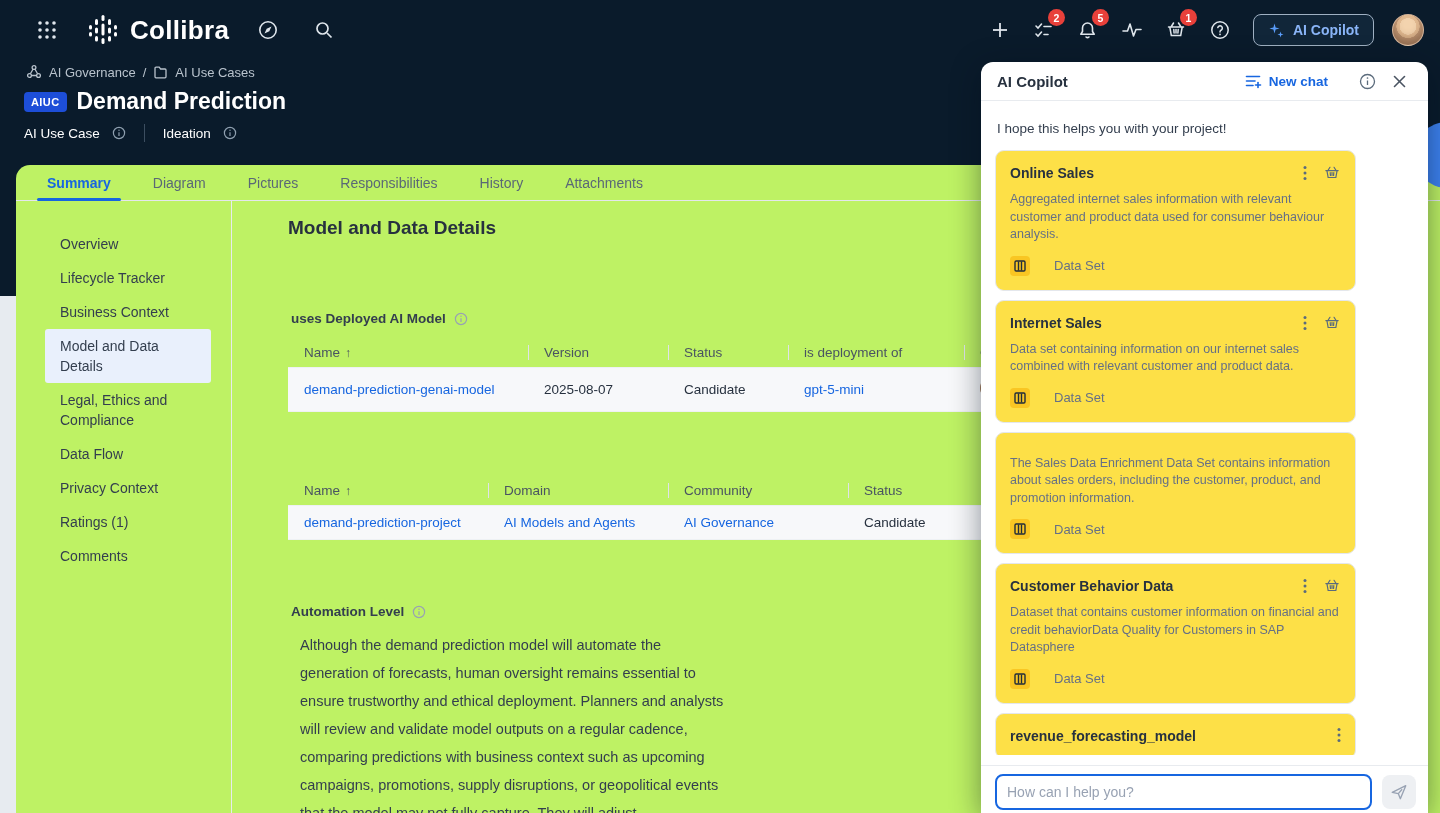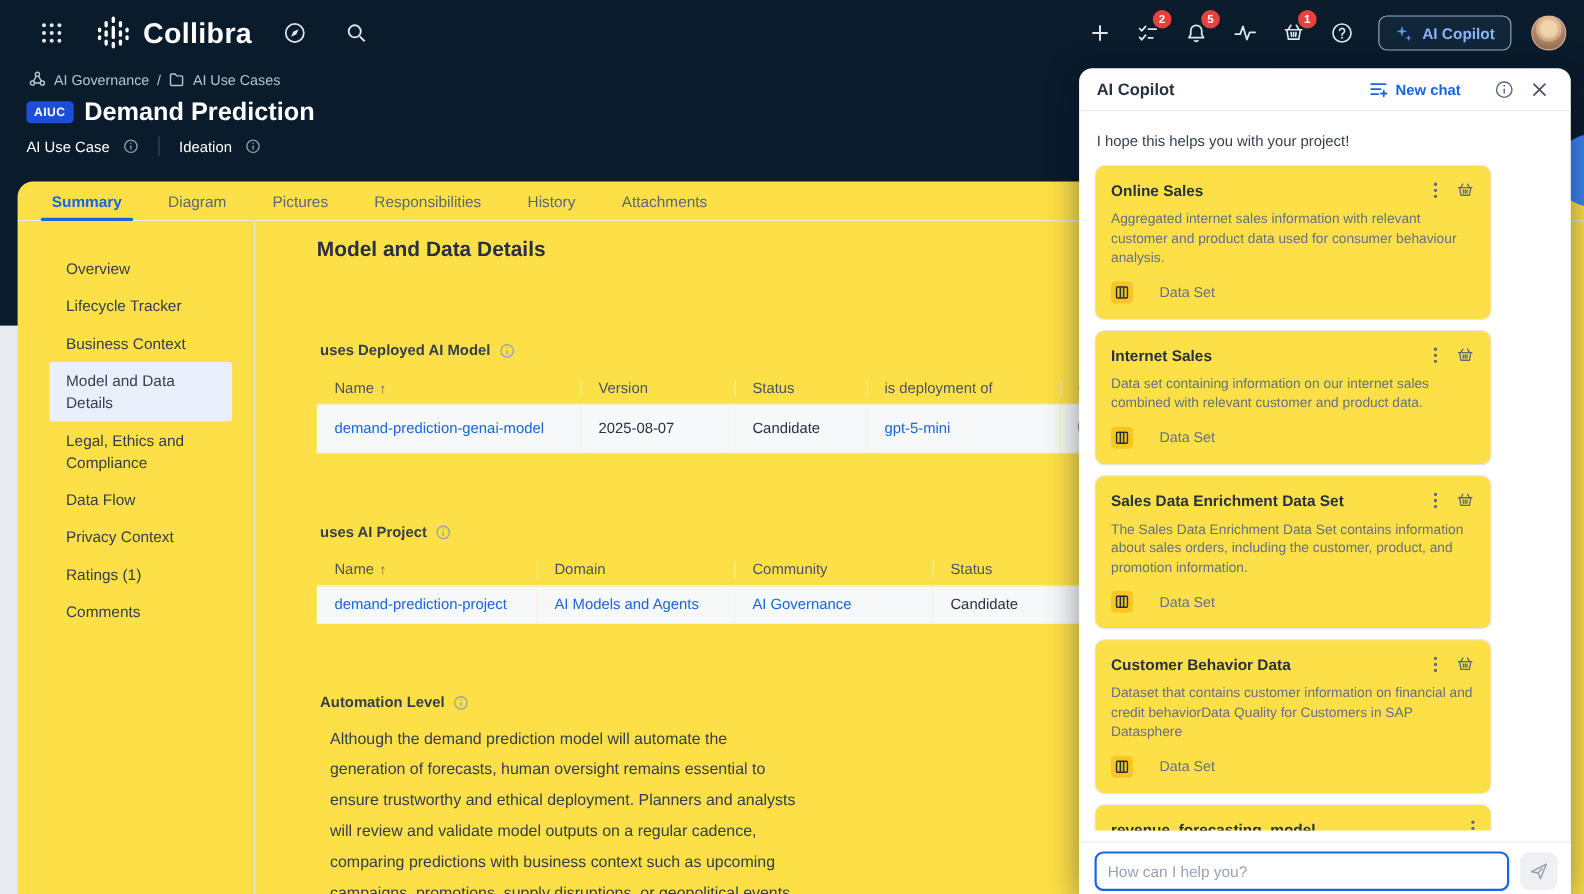--- a/index.html
+++ b/index.html
@@ -34,21 +34,21 @@
   .breadcrumb .crumb{ cursor:pointer; }
   .title-row{ position:absolute; left:24px; top:88px; display:flex; align-items:center; gap:10px; }
   .aiuc-badge{ background:#1d4ed8; color:#fff; font-size:11px; font-weight:700; letter-spacing:.4px; padding:4px 7px; border-radius:4px; }
   .page-title{ color:#fff; font-size:23px; font-weight:700; }
   .meta-row{ position:absolute; left:24px; top:124px; display:flex; align-items:center; gap:12px; }
   .meta-label{ color:#fff; font-size:13.5px; font-weight:400; }
   .meta-div{ width:1px; height:18px; background:#3c4e60; margin:0 6px; }
   .info-i{ display:inline-flex; width:14px; height:14px; align-items:center; justify-content:center; cursor:pointer; }
 
   
-  .card{ position:absolute; left:16px; top:165px; right:0; bottom:0; background:#fde047; border-top-left-radius:14px; z-index:1; overflow:hidden; }
+  .card{ position:absolute; left:16px; top:165px; right:0; bottom:0; background:#bef264; border-top-left-radius:14px; z-index:1; overflow:hidden; }
   .tabbar{ display:flex; align-items:stretch; height:36px; border-bottom:1px solid #e4e7ec; padding-left:10px; }
   .tab{ display:flex; align-items:center; padding:0 14px; margin:0 7px; font-size:14px; color:#5a6876; cursor:pointer; position:relative; }
   .tab.active{ color:#1766e0; font-weight:600; }
   .tab.active::after{ content:''; position:absolute; left:4px; right:4px; bottom:-1px; height:3px; background:#1766e0; border-radius:2px; }
 
   .sidebar{ position:absolute; left:0; top:36px; bottom:0; width:216px; border-right:1px solid #e7eaef; padding:26px 0 0 29px; }
   .side-item{ width:166px; padding:7px 15px; font-size:14px; color:#333e4e; line-height:20px; border-radius:3px; cursor:pointer; }
   .side-item.active{ background:#e9f0fc; }
 
   .content{ position:absolute; left:256px; top:36px; right:0; bottom:0; padding:16px 0 0 16px; overflow:hidden; }
@@ -297,30 +297,20 @@
                   <td class="c0"><span class="link">demand-prediction-genai-model</span></td>
                   <td class="c1">2025-08-07</td>
                   <td class="c2">Candidate</td>
                   <td class="c3"><span class="link">gpt-5-mini</span></td>
                   <td class="c4"><span class="owner-avatar"></span></td>
                 </tr>
               </tbody>
             </table>
           </div>
           <div class="sec sec1">
-            <div class="sec-label">
-              <span>uses AI Project</span>
-              <span class="info-i">
-                <svg width="14" height="14" viewBox="0 0 14 14" fill="none" stroke="#98a2b3" stroke-width="1.2">
-                  <circle cx="7" cy="7" r="5.6"></circle>
-                  <line x1="7" y1="6.3" x2="7" y2="10"></line>
-                  <circle cx="7" cy="4.2" r="0.7" fill="#98a2b3" stroke="none"></circle>
-                </svg>
-              </span>
-            </div>
             <table>
               <thead>
                 <tr>
                   <th class="c0">Name<span class="sort-arrow">↑</span></th>
                   <th class="c1">Domain</th>
                   <th class="c2">Community</th>
                   <th class="c3">Status</th>
                 </tr>
               </thead>
               <tbody>
@@ -444,40 +434,20 @@
           <rect x="1" y="1" width="10" height="10" rx="1.2"></rect>
                   <line x1="4.5" y1="1.5" x2="4.5" y2="10.5"></line>
                   <line x1="7.5" y1="1.5" x2="7.5" y2="10.5"></line>
         </svg>
       </span>
       <span class="ds-type">Data Set</span>
     </div>
   </div>
 
   <div class="ds-card">
-    <div class="ds-head">
-      <span class="ds-title">Sales Data Enrichment Data Set</span>
-      <span class="ds-actions">
-        <span class="ic">
-          <svg width="4" height="16" viewBox="0 0 4 16" fill="#5b6b7c">
-                    <circle cx="2" cy="2.5" r="1.5"></circle>
-                    <circle cx="2" cy="8" r="1.5"></circle>
-                    <circle cx="2" cy="13.5" r="1.5"></circle>
-                  </svg>
-        </span>
-        <span class="ic basket-slot">
-          <svg width="18" height="18" viewBox="0 0 22 22" fill="none" stroke="#5b6b7c" stroke-width="1.5" stroke-linecap="round">
-            <path d="M3.5 8 h15 M6 8 l2.5-4 M16 8 l-2.5-4 M4.8 8 l1.5 8.5 h9.4 L17.2 8"></path>
-            <line x1="8.8" y1="10.5" x2="9.1" y2="14"></line>
-                    <line x1="11" y1="10.5" x2="11" y2="14"></line>
-                    <line x1="13.2" y1="10.5" x2="12.9" y2="14"></line>
-          </svg>
-        </span>
-      </span>
-    </div>
     <p class="ds-desc">The Sales Data Enrichment Data Set contains information about sales orders, including the customer, product, and promotion information.</p>
     <div class="ds-foot">
       <span class="ds-type-ic">
         <svg width="12" height="12" viewBox="0 0 12 12" fill="none" stroke="#222c3a" stroke-width="1.4">
           <rect x="1" y="1" width="10" height="10" rx="1.2"></rect>
                   <line x1="4.5" y1="1.5" x2="4.5" y2="10.5"></line>
                   <line x1="7.5" y1="1.5" x2="7.5" y2="10.5"></line>
         </svg>
       </span>
       <span class="ds-type">Data Set</span>

